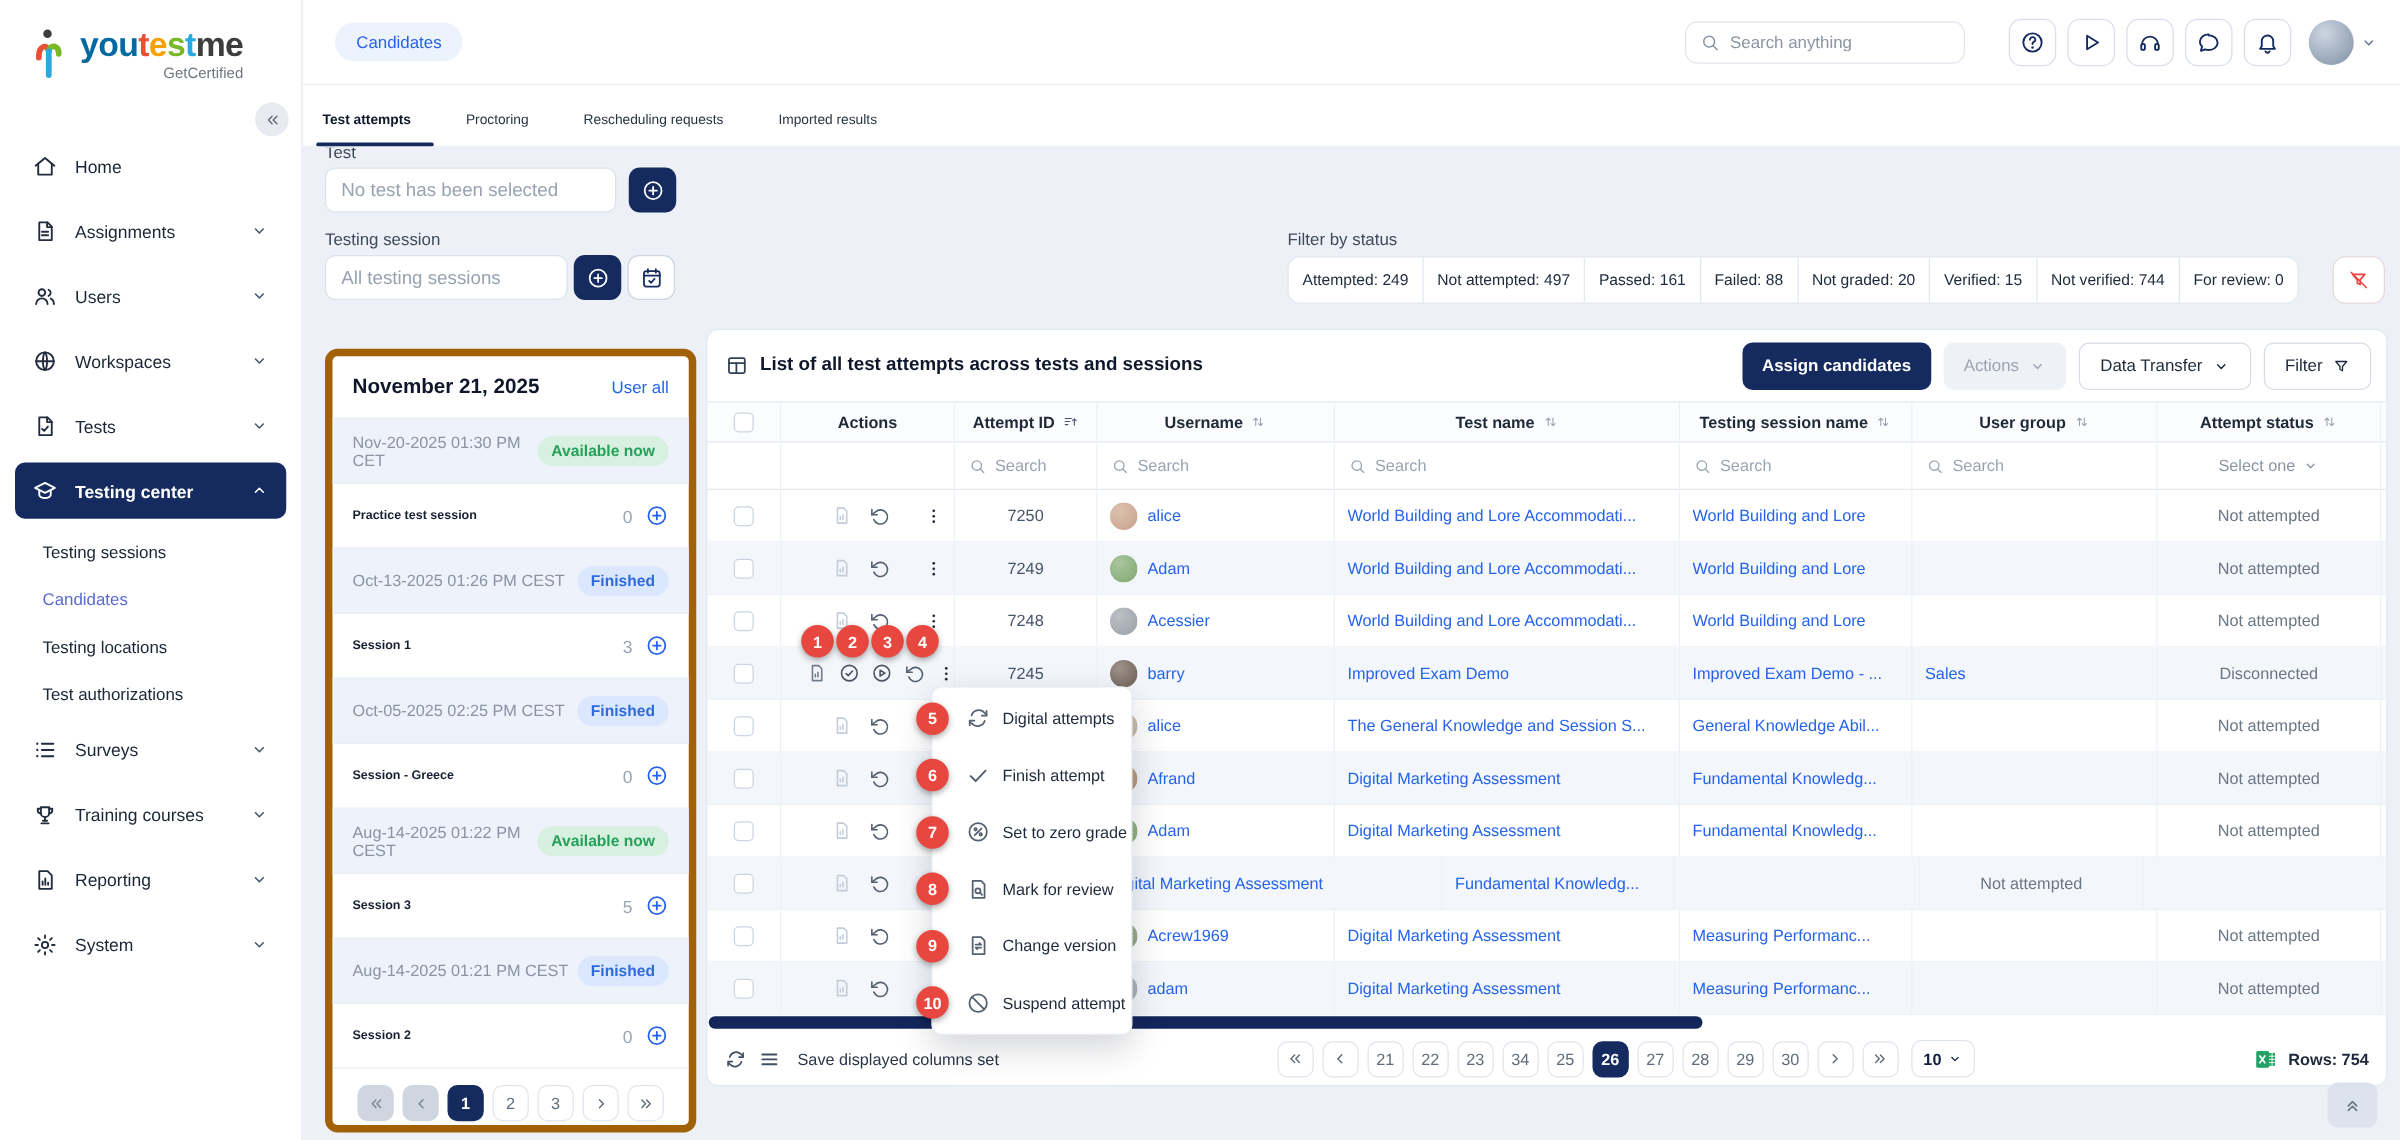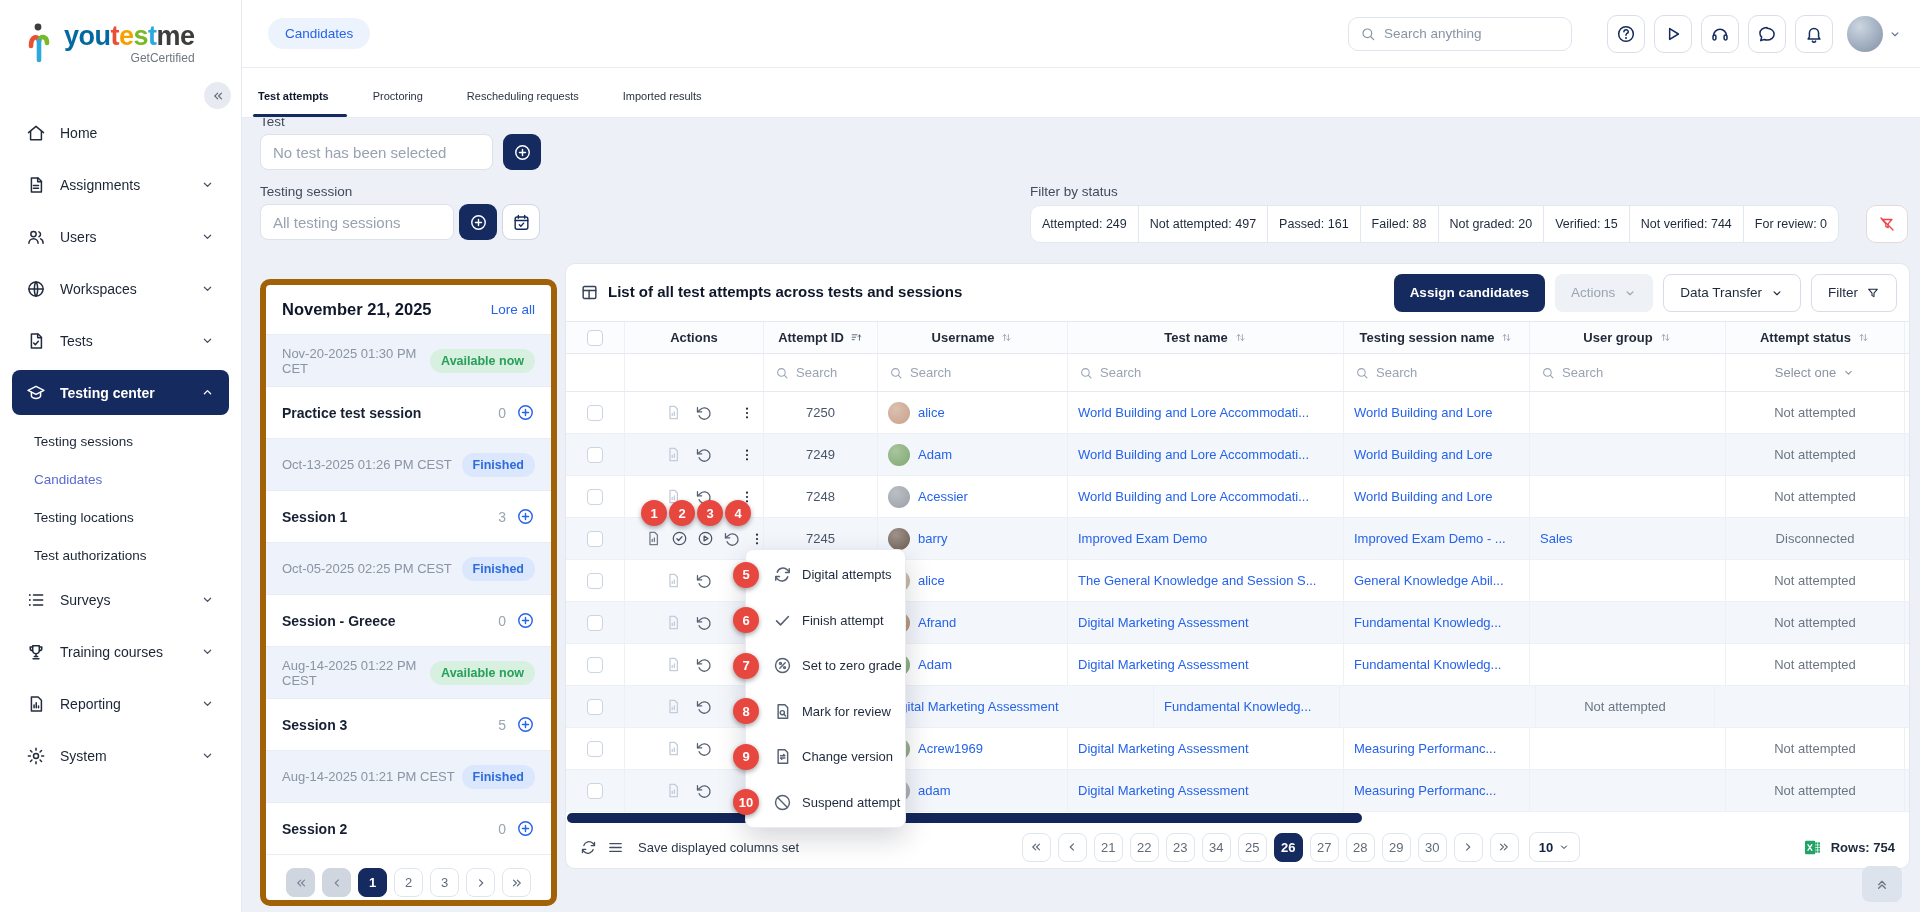--- a/index.html
+++ b/index.html
@@ -56,21 +56,21 @@
   .sq-btn.outline{background:#fff;border:1px solid #cdd6e1;color:#152a5e}
 
   
   .sess-card{position:absolute;left:260px;top:279px;width:297px;height:627px;background:#fff;border:6px solid #a16207;border-radius:10px;overflow:hidden;display:flex;flex-direction:column;z-index:1}
   .sess-head{flex:0 0 50px;display:flex;align-items:center;justify-content:space-between;padding:0 16px;border-bottom:1px solid #e8edf4}
   .sess-title{font-size:16.5px;font-weight:700;color:#0f172a}
   .show-all{font-size:13.5px;color:#2563eb;cursor:pointer}
   .sess-row{flex:0 0 52px;display:flex;align-items:center;justify-content:space-between;padding:0 16px;border-bottom:1px solid #e8edf4}
   .sess-row.date{background:#eef2fa}
   .sess-date{font-size:13px;color:#8a94a3}
-  .sess-name{font-size:14px;color:#172033;font-weight:700}
+  .sess-name{font-size:10px;color:#172033;font-weight:700}
   .badge{font-size:12.5px;font-weight:700;padding:5px 11px;border-radius:14px;white-space:nowrap}
   .badge.green{background:#d7f0e0;color:#27a05a}
   .badge.blue{background:#dbe7fd;color:#2f6bdb}
   .sess-right{display:flex;align-items:center;gap:10px}
   .sess-count{font-size:14px;color:#9aa4b2}
   .plus-ic{width:19px;height:19px;color:#2563eb;cursor:pointer}
   .sess-pager{margin-top:auto;display:flex;align-items:center;justify-content:center;gap:7px;padding:13px 0}
   .pg{min-width:29px;height:29px;padding:0 6px;border-radius:8px;border:1px solid #dfe5ec;background:#fff;color:#5f6b7a;display:flex;align-items:center;justify-content:center;font-size:13px;cursor:pointer}
   .pg.disabled{background:#cfd6e0;border-color:#cfd6e0;color:#7b8595}
   .pg.active{background:#152a5e;border-color:#152a5e;color:#fff;font-weight:700}
@@ -431,21 +431,21 @@
           <path d="M8 3v3.5M16 3v3.5M4 9.5h16"></path>
           <path d="M9.3 14.8l1.9 1.9 3.5-3.9"></path>
         </svg>
       </span>
     </div>
 
   
   <div class="sess-card">
     <div class="sess-head">
       <span class="sess-title">November 21, 2025</span>
-      <span class="show-all">Lore all</span>
+      <span class="show-all">User all</span>
     </div>
     <div id="sess-rows" style="display:contents"><div class="sess-row date">
           <span class="sess-date">Nov-20-2025 01:30 PM CET</span>
           <span class="badge green">Available now</span>
         </div><div class="sess-row">
           <span class="sess-name">Practice test session</span>
           <span class="sess-right">
             <span class="sess-count">0</span>
             <span class="ic plus-ic">
               <svg viewBox="0 0 24 24" fill="none" stroke="currentColor" stroke-width="1.8" stroke-linecap="round" stroke-linejoin="round">

